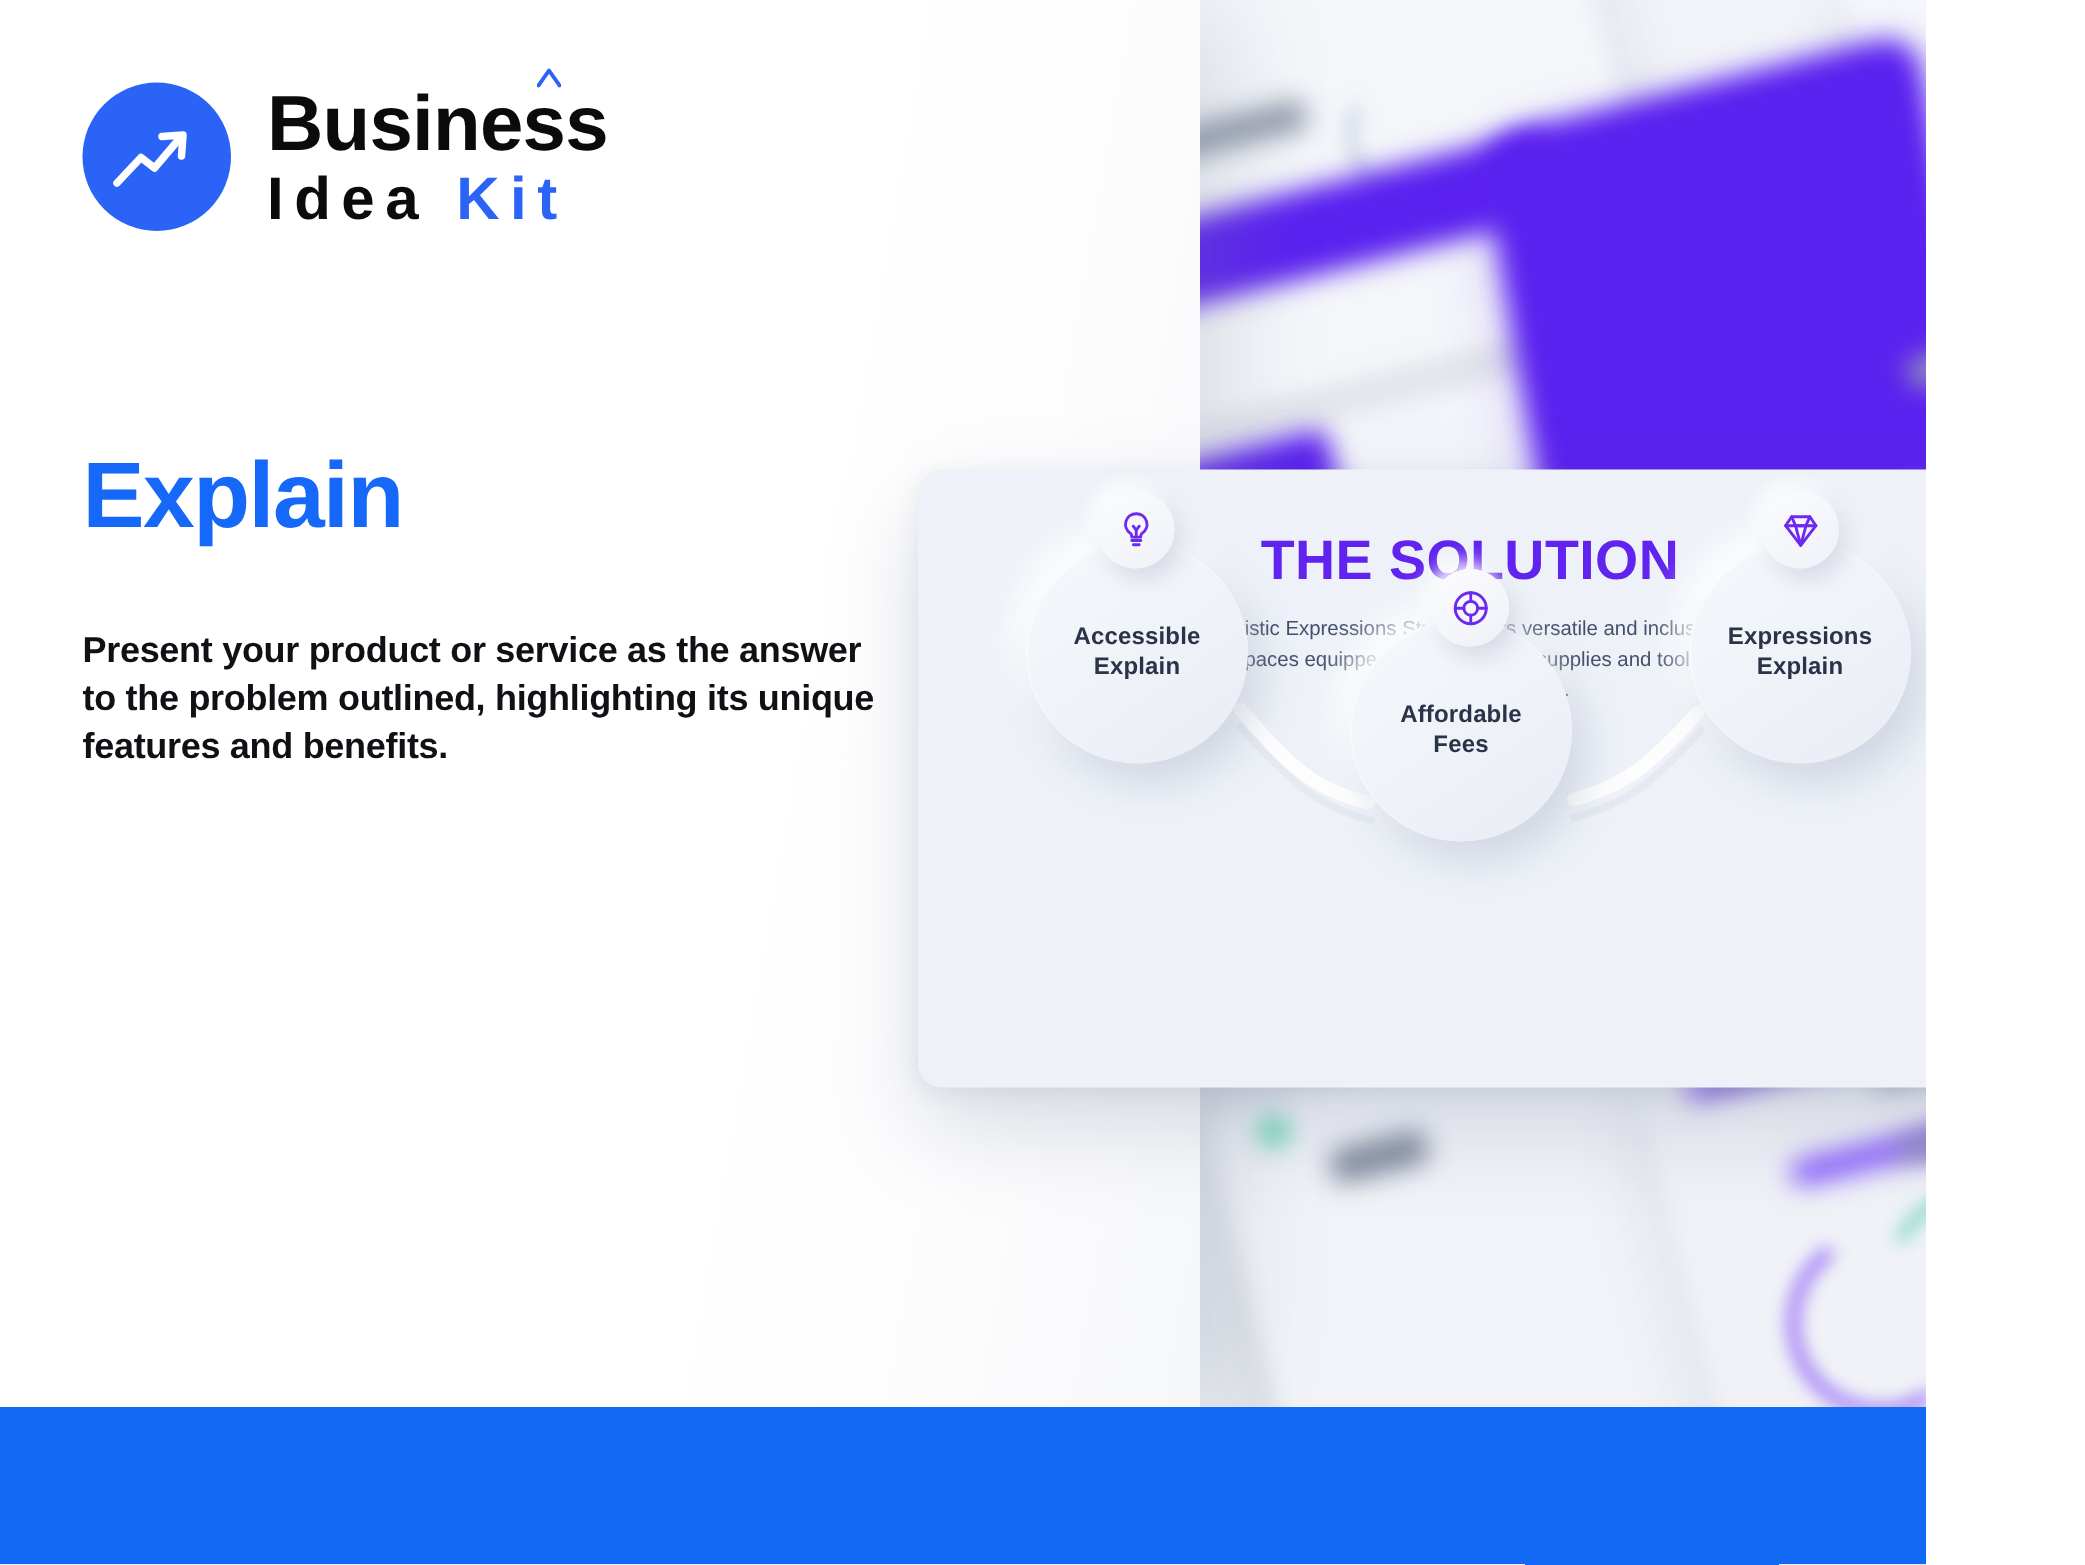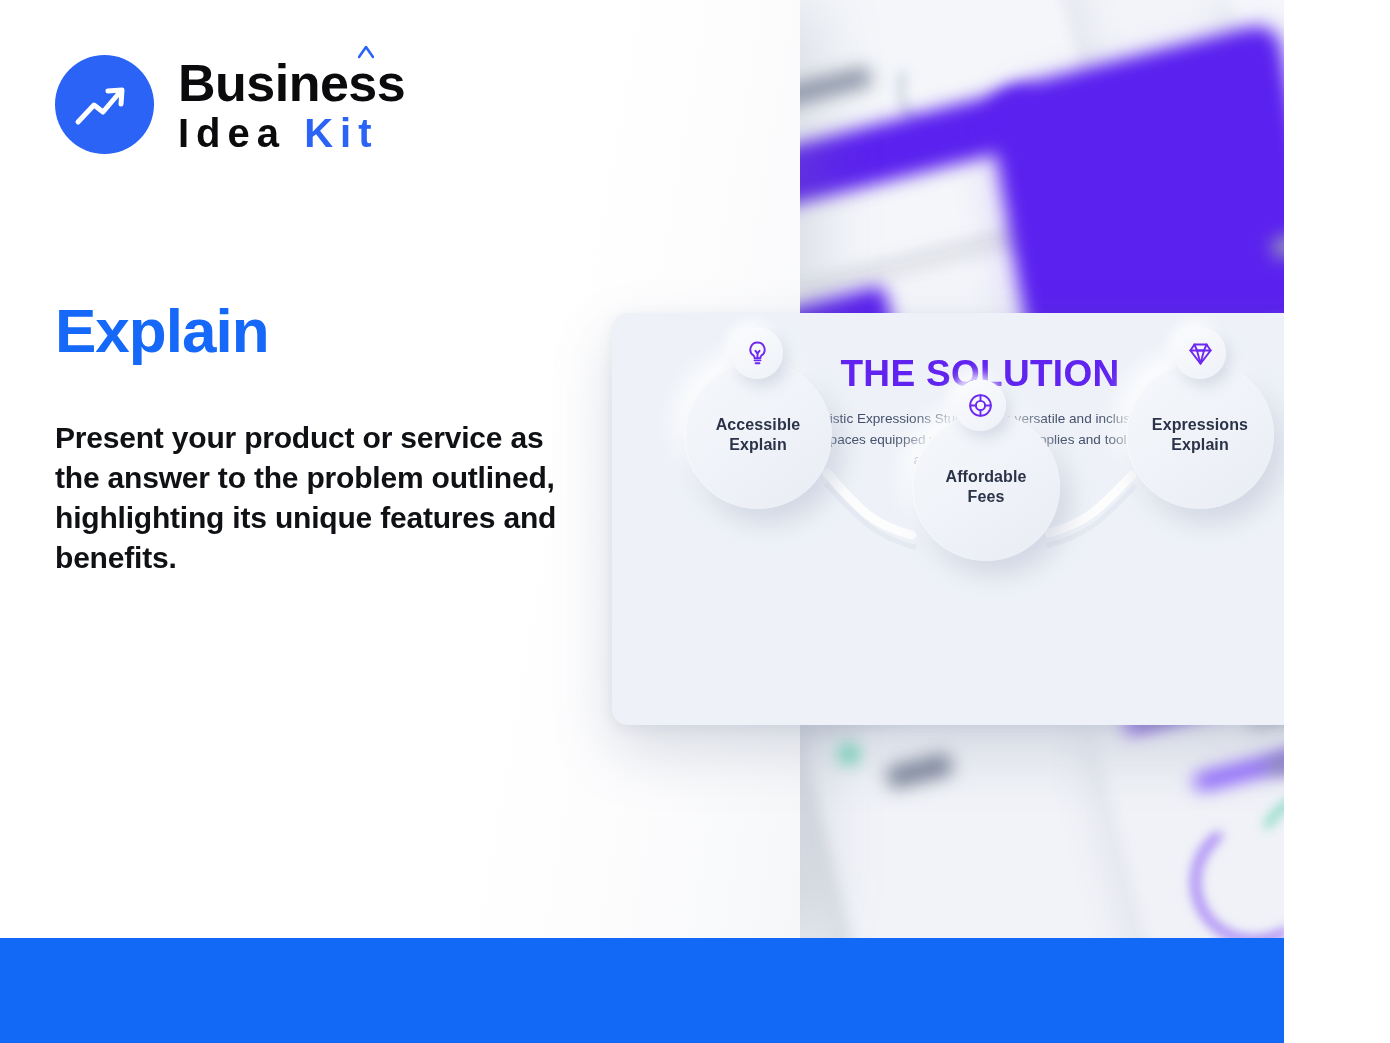--- a/index.html
+++ b/index.html
@@ -226,21 +226,21 @@
   }
   .body-copy {
     position: absolute;
     left: 55px;
     top: 418px;
     width: 530px;
     z-index: 6;
   }
   .body-copy p {
     margin: 0 0 40px 0;
-    font-size: 30px;
+    font-size: 24px;
     line-height: 1.33;
     font-weight: 700;
     color: #0f1114;
     letter-spacing: -0.2px;
   }
   .body-copy p:last-child { margin-bottom: 0; }
 
   
   .solution-card {
     position: absolute;
@@ -319,21 +319,21 @@
     display: flex;
     align-items: center;
     justify-content: center;
   }
   .node-badge svg { display: block; }
 
   
   .node-1 .node-circle { left: 72px;  top: 48px;  width: 148px; height: 148px; }
   .node-1 .node-badge  { left: 119px; top: 14px; }
   
-  .node-2 .node-circle { left: 300px; top: 100px; width: 148px; height: 148px; }
+  .node-2 .node-circle { left: 288px; top: 100px; width: 148px; height: 148px; }
   .node-2 .node-badge  { left: 342px; top: 66px; }
   
   .node-3 .node-circle { left: 514px; top: 48px;  width: 148px; height: 148px; }
   .node-3 .node-badge  { left: 562px; top: 14px; }
 
   
   .bottom-bar {
     position: absolute;
     left: 0;
     top: 938px;

